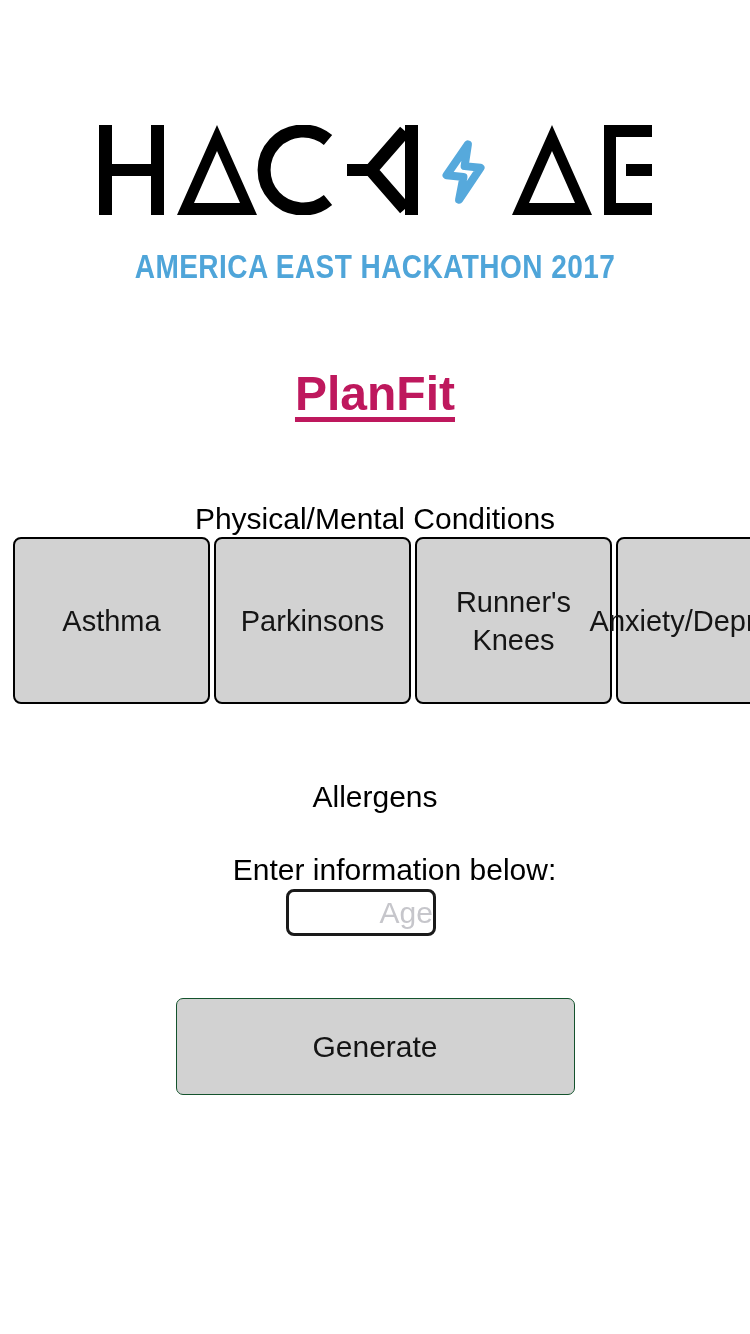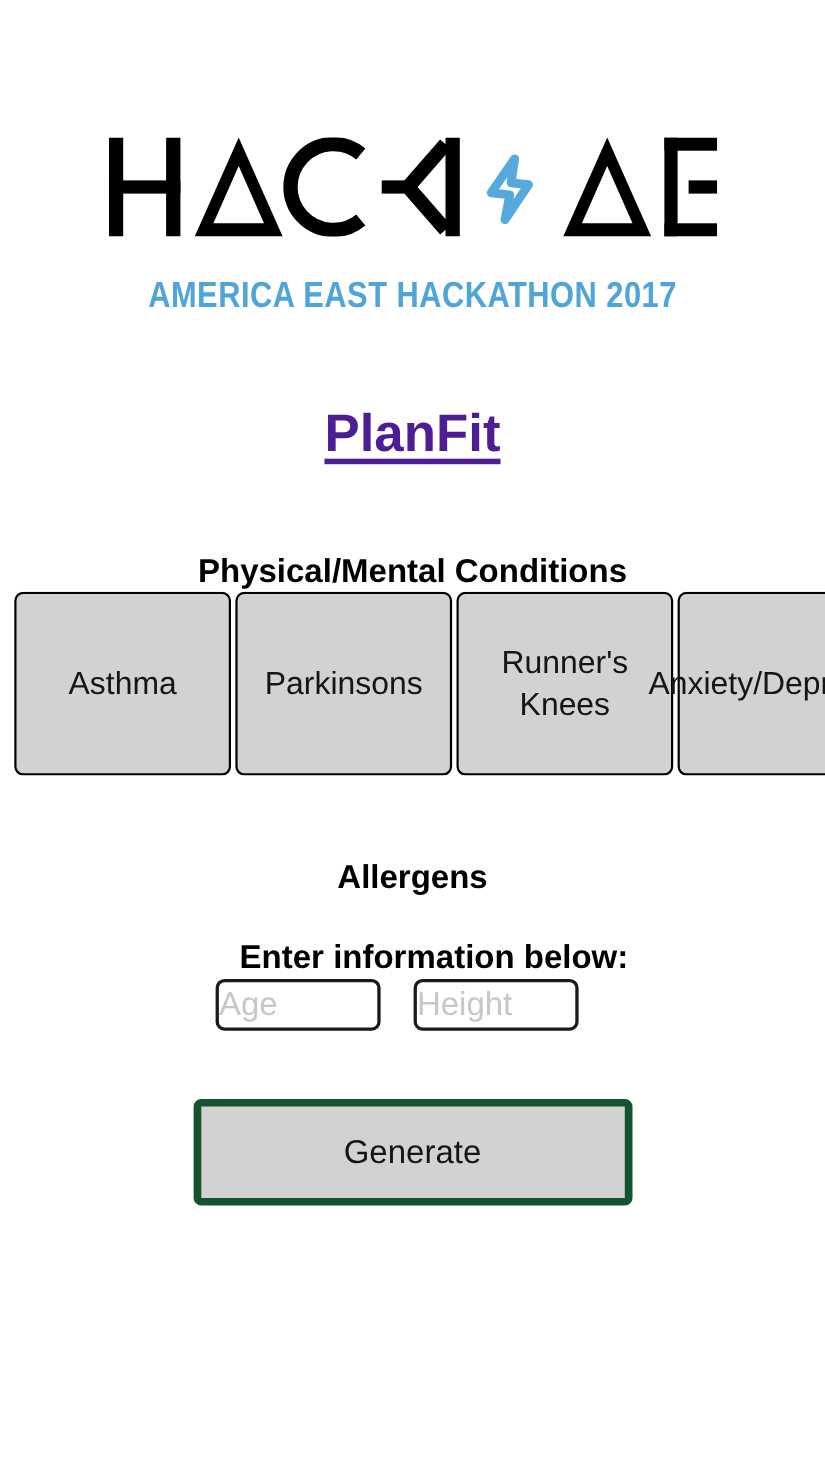--- a/index.html
+++ b/index.html
@@ -32,26 +32,26 @@
   }
   
   .page-title {
     margin-top: 82px;
     font-size: 48px;
     font-weight: bold;
     line-height: 56px;
     text-decoration: underline;
     text-decoration-thickness: 5px;
     text-underline-offset: 7px;
-    color: #4c1d95;
+    color: #be185d;
   }
   
   .section-heading {
     font-size: 30px;
-    font-weight: bold;
+    font-weight: normal;
     line-height: 33px;
     color: #000;
   }
   .heading-conditions { margin-top: 80px; margin-bottom: 2px; }
   .heading-allergens  { margin-top: 76px; margin-bottom: 4px; }
   .heading-info       { margin-top: 40px; margin-bottom: 3px; padding-left: 39px; }
   
   .btn-row {
     display: flex;
     flex-wrap: nowrap;
@@ -87,32 +87,32 @@
     gap: 30px;
   }
   .info-input {
     width: 150px;
     height: 47px;
     border: 3px solid #1a1a1a;
     border-radius: 8px;
     background: #fff;
     font-family: inherit;
     font-size: 30px;
-    text-align: left;
+    text-align: right;
     color: #111;
     outline: none;
   }
   .info-input::placeholder { color: var(--placeholder-gray, #C6C6CB); opacity: 1; }
   
   .generate-btn {
     margin-top: 62px;
     width: 399px;
     height: 97px;
     background: var(--button-bg, #D2D2D2);
-    border: 7px solid #14532d;
+    border: 1px solid #14532d;
     border-radius: 7px;
     font-family: inherit;
     font-size: 30px;
     color: #151515;
     cursor: pointer;
   }
 </style>
 </head>
 <body>
 
@@ -166,19 +166,18 @@
     <button class="tile-btn">Anxiety/Depression</button>
   </div>
 
   
   <div class="section-heading heading-allergens">Allergens</div>
 
   
   <div class="section-heading heading-info">Enter information below:</div>
   <div class="inputs-row">
     <input class="info-input" type="text" placeholder="Age" style="">
-    <input class="info-input" type="text" placeholder="Height" style="">
   </div>
 
   
   <button class="generate-btn">Generate</button>
 
 </div>
 
 </body></html>

